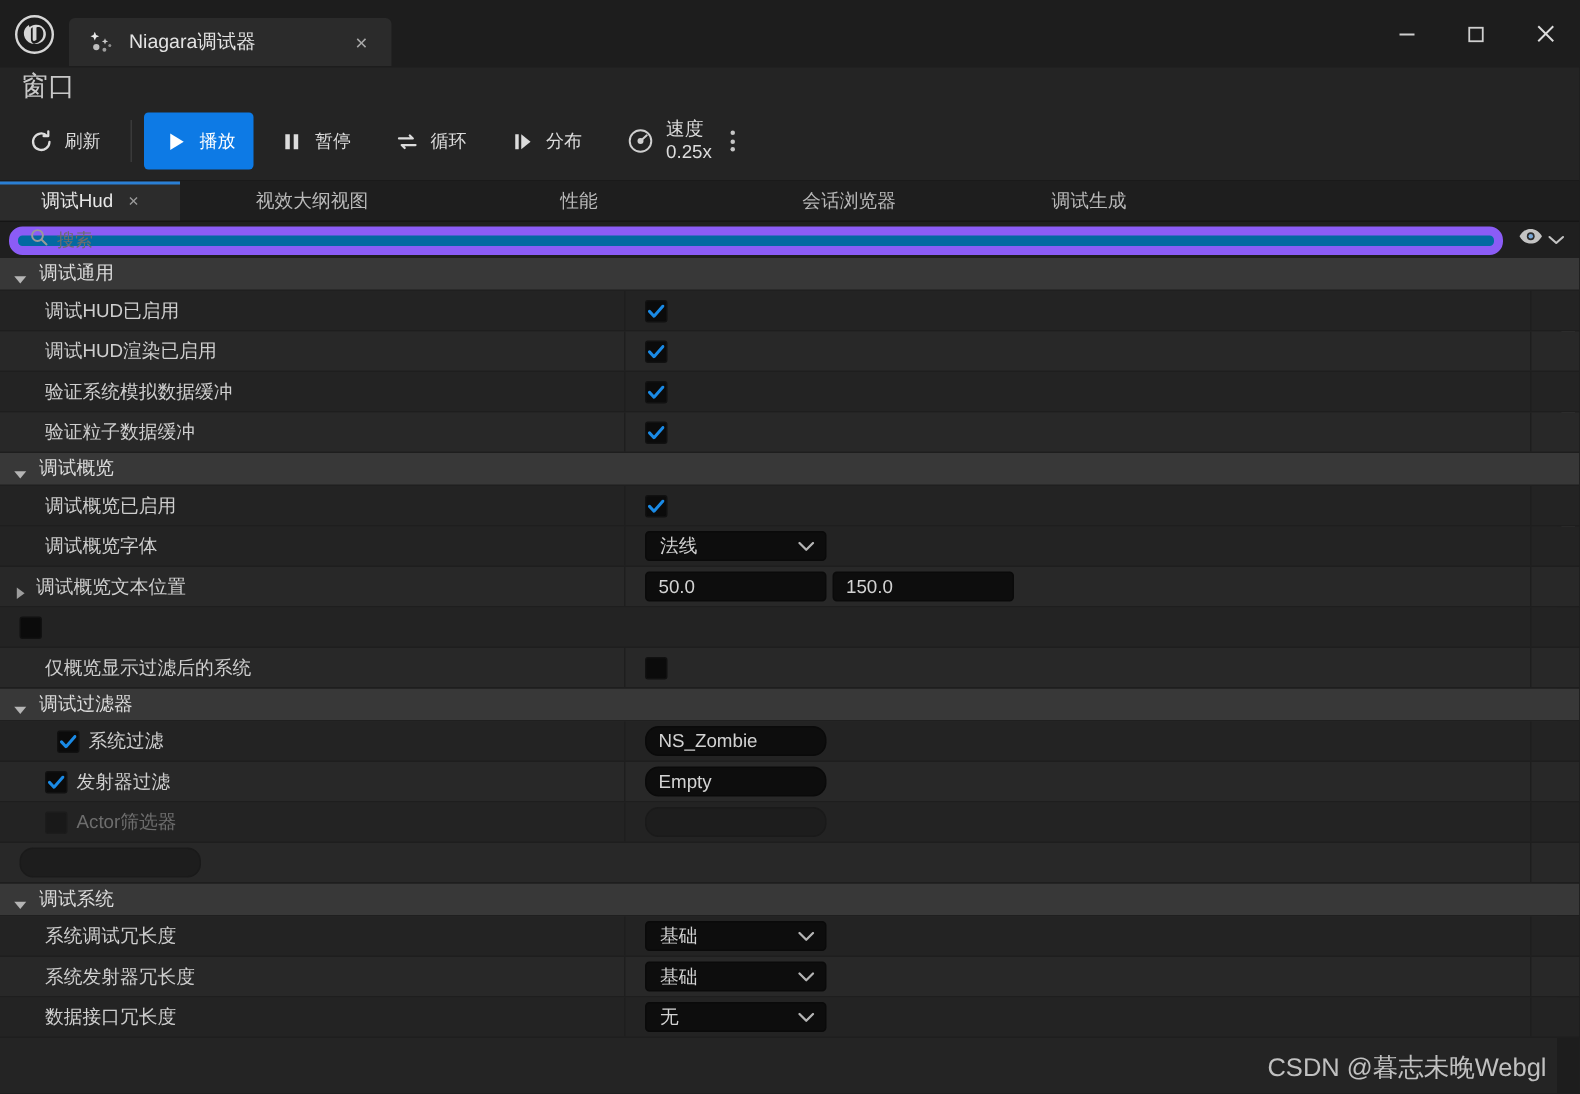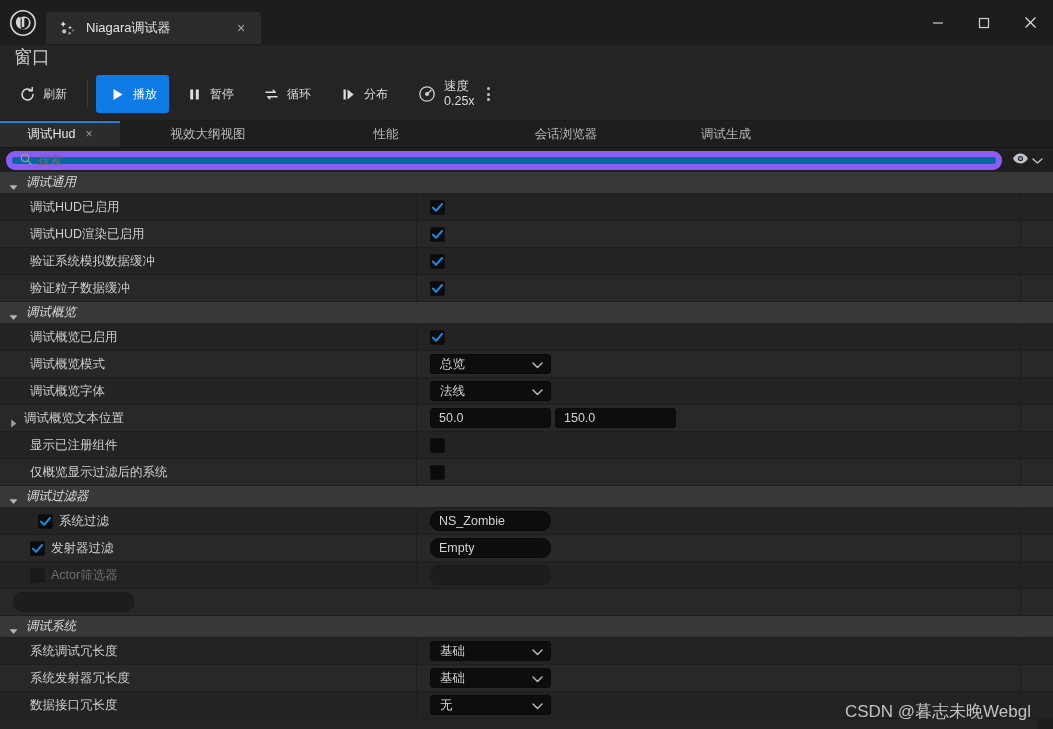--- a/index.html
+++ b/index.html
@@ -148,21 +148,20 @@
   
   .details {
     flex: 1; background: #242424; position: relative;
     overflow: hidden;
   }
   .rows { position: relative; }
   .sect-head {
     height: 22px; background: #383838; display: flex; align-items: center;
     padding-left: 9px; gap: 8px; cursor: pointer;
     border-bottom: 1px solid #1f1f1f;
-    font-style: italic;
   }
   .sect-head .tri { width: 9px; height: 9px; flex: 0 0 9px; }
   .sect-head .lbl { color: #dcdcdc; font-size: 12.5px; }
 
   .prow {
     height: 27px; display: flex; align-items: center;
     border-bottom: 1px solid #1e1e1e; position: relative;
   }
   .prow.odd { background: #282828; }
   .prow.even { background: #232323; }
@@ -463,33 +462,20 @@
             <span class="lbl">调试概览已启用</span>
           </div>
           <div class="pval">
             <span class="cbox">
               <svg width="11" height="9" viewBox="0 0 11 9">
                 <path d="M1 4.6l3 3.2L10 1" fill="none" stroke="#1a8ae5" stroke-width="2" stroke-linecap="round" stroke-linejoin="round"></path>
               </svg>
             </span>
           </div>
         </div>
-        <div class="prow odd">
-          <div class="pname" style="padding-left: 30px;">
-            <span class="lbl">调试概览模式</span>
-          </div>
-          <div class="pval">
-            <span class="ddown">
-              <span class="dv">总览</span>
-              <span><svg width="11" height="7" viewBox="0 0 11 7">
-                  <path d="M1 1l4.5 4.5L10 1" fill="none" stroke="#b5b5b5" stroke-width="1.5" stroke-linecap="round" stroke-linejoin="round"></path>
-                </svg></span>
-            </span>
-          </div>
-        </div>
         <div class="prow even">
           <div class="pname" style="padding-left: 30px;">
             <span class="lbl">调试概览字体</span>
           </div>
           <div class="pval">
             <span class="ddown">
               <span class="dv">法线</span>
               <span><svg width="11" height="7" viewBox="0 0 11 7">
                   <path d="M1 1l4.5 4.5L10 1" fill="none" stroke="#b5b5b5" stroke-width="1.5" stroke-linecap="round" stroke-linejoin="round"></path>
                 </svg></span>
@@ -502,23 +488,20 @@
                 <path d="M1.2 0.6v7.8L6.4 4.5z" fill="#9d9d9d"></path>
               </svg></span>
             <span class="lbl">调试概览文本位置</span>
           </div>
           <div class="pval">
             <span class="num">50.0</span>
             <span class="num">150.0</span>
           </div>
         </div>
         <div class="prow even">
-          <div class="pname" style="padding-left: 30px;">
-            <span class="lbl">显示已注册组件</span>
-          </div>
           <div class="pval">
             <span class="cbox"></span>
           </div>
         </div>
         <div class="prow odd">
           <div class="pname" style="padding-left: 30px;">
             <span class="lbl">仅概览显示过滤后的系统</span>
           </div>
           <div class="pval">
             <span class="cbox"></span>

